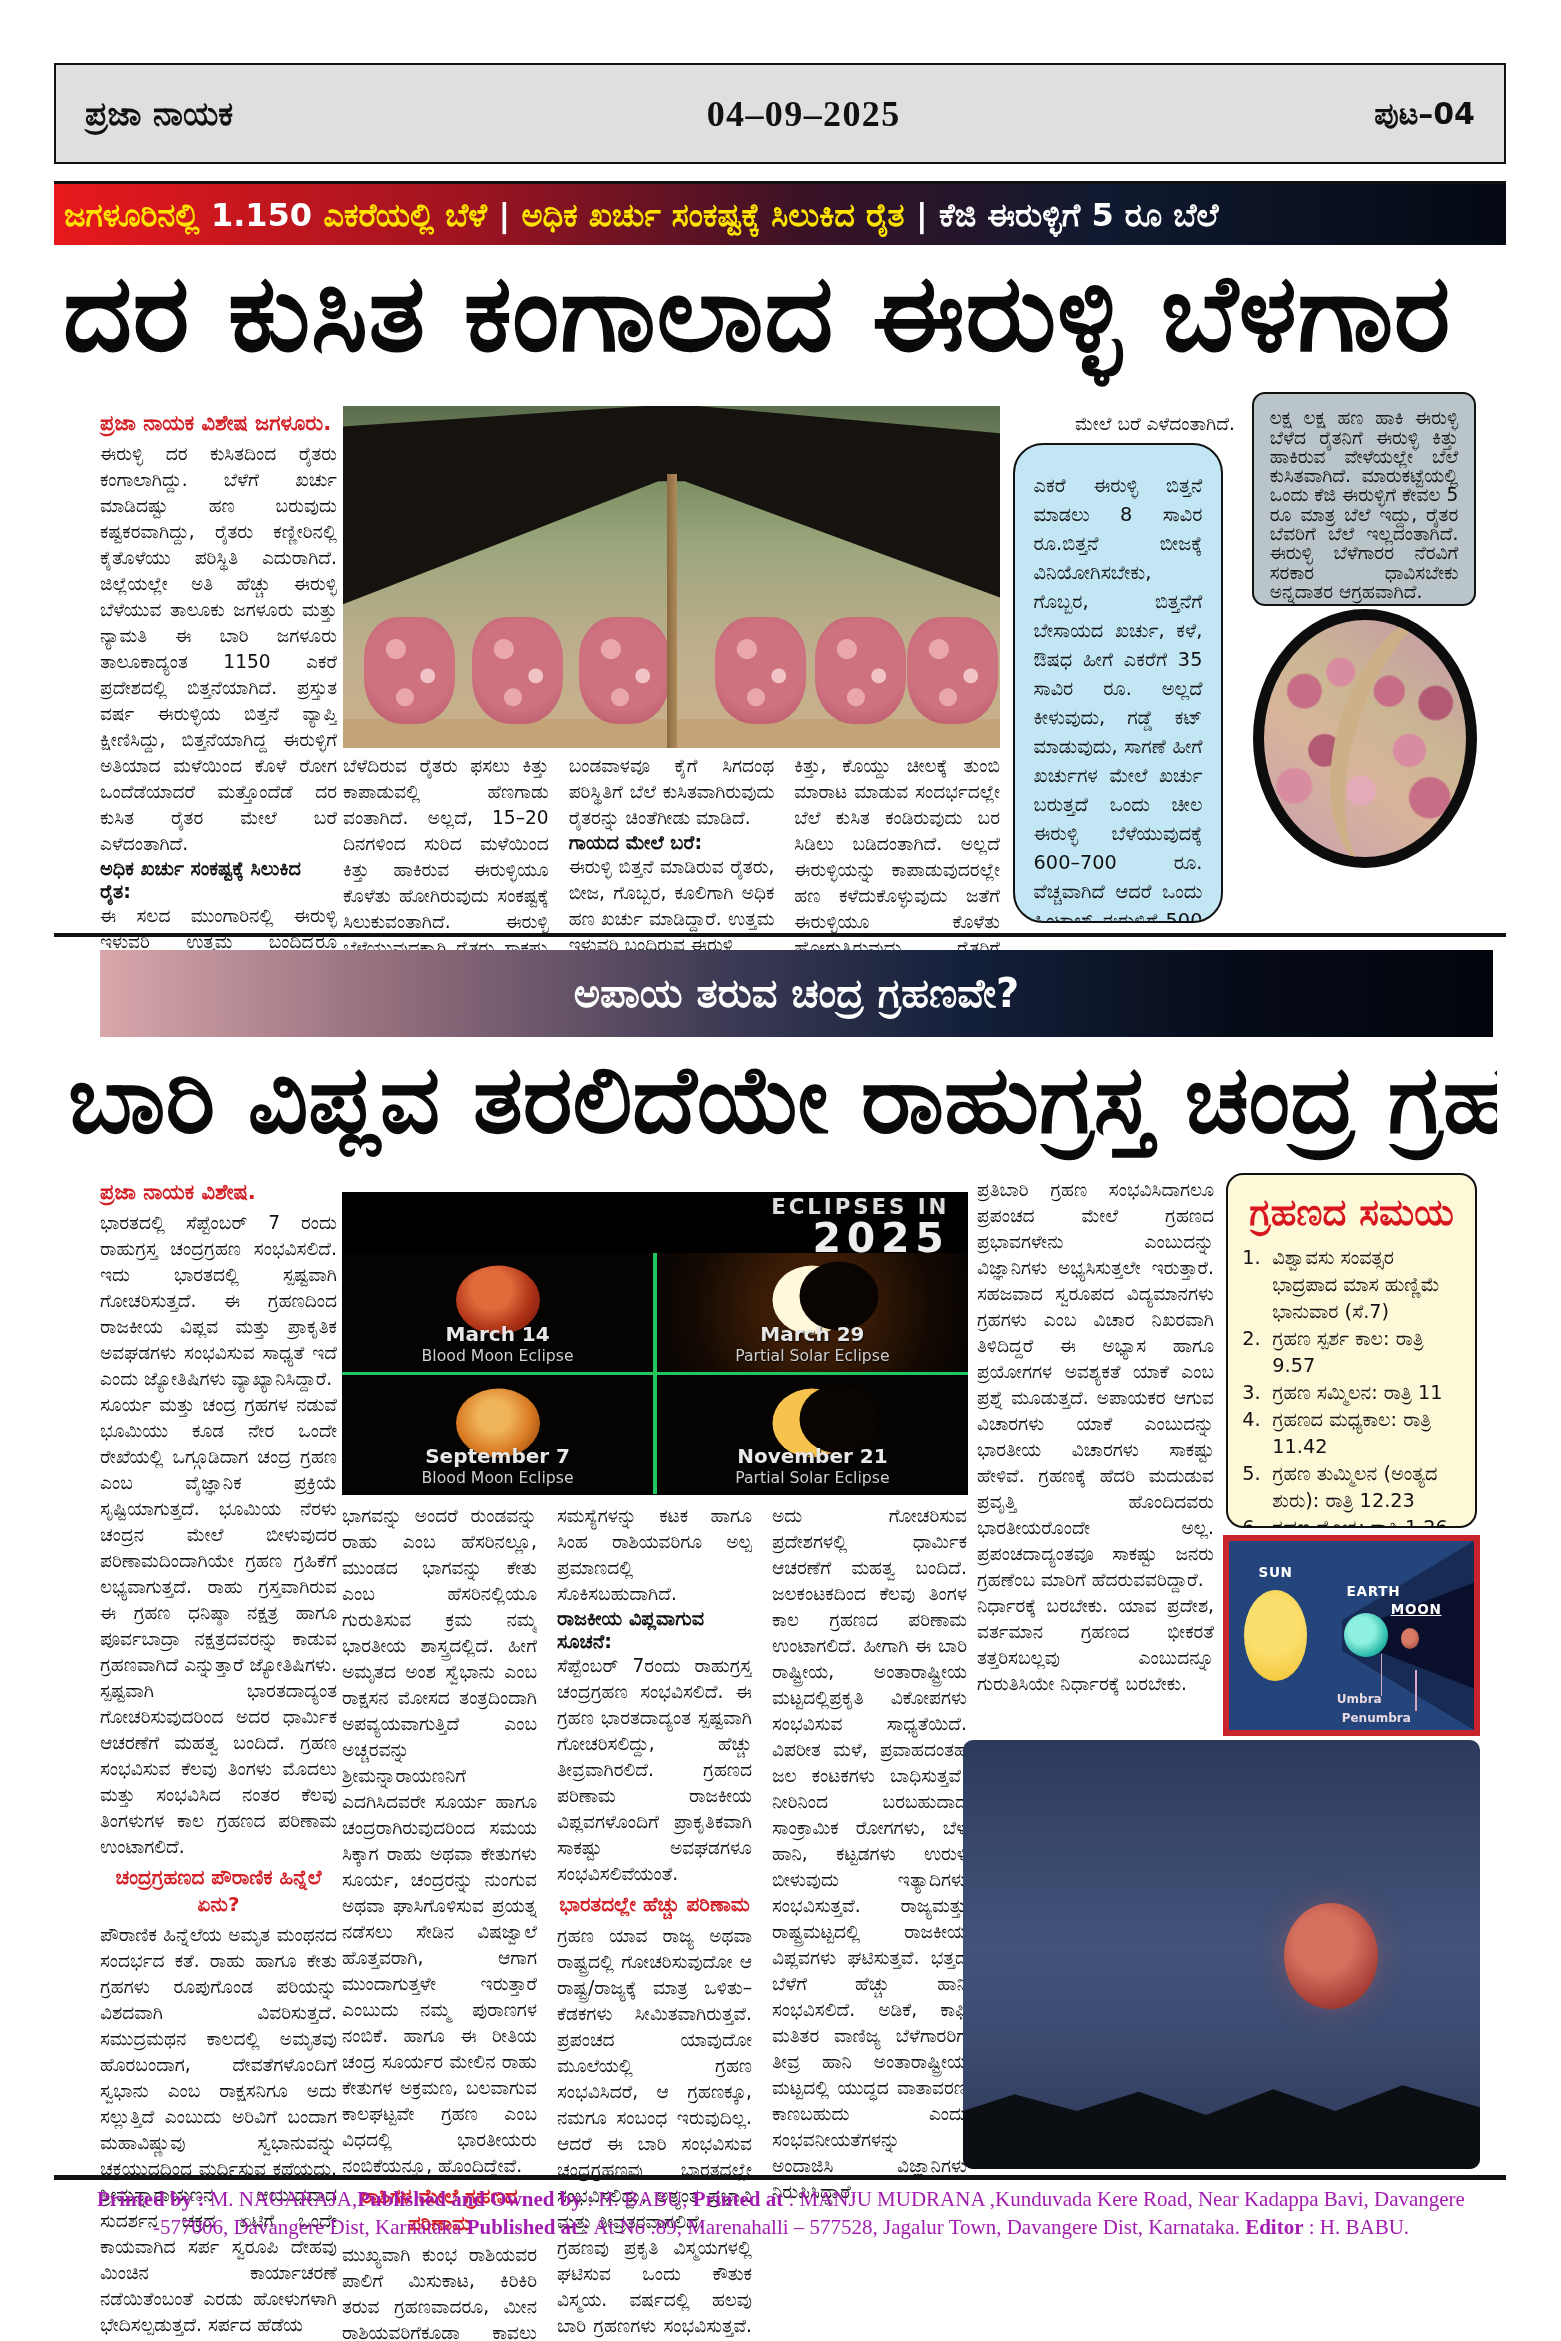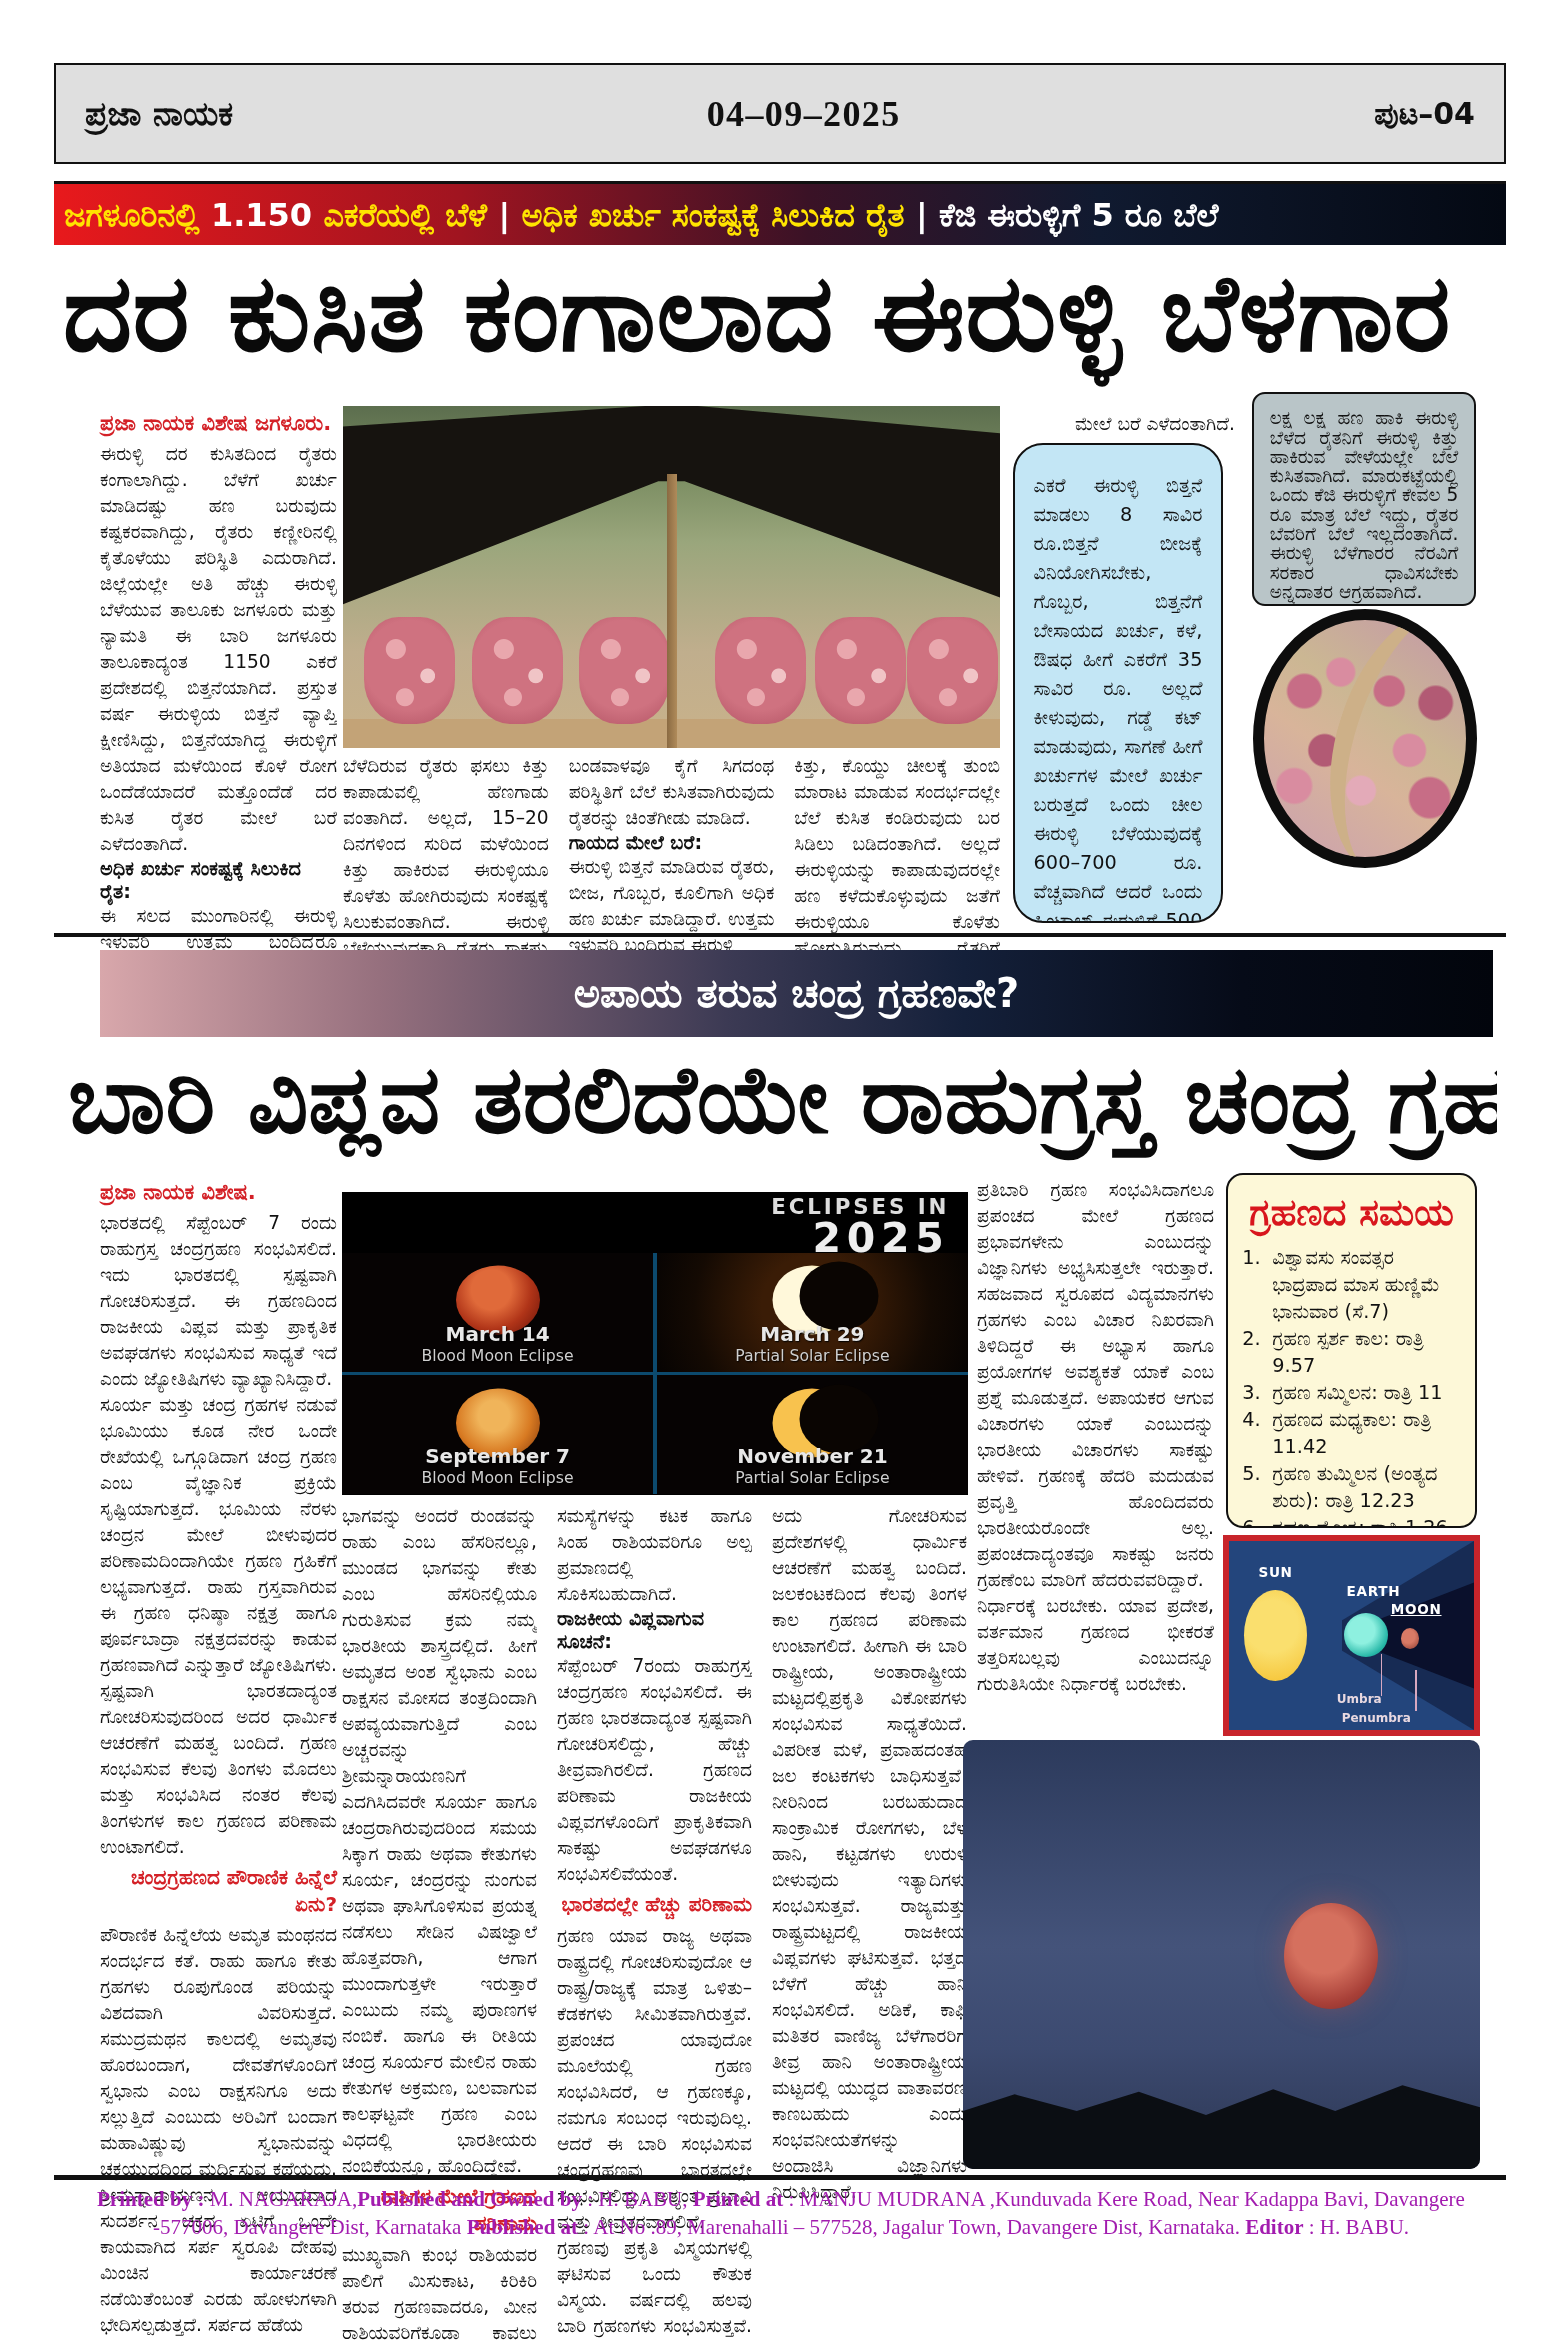--- a/index.html
+++ b/index.html
@@ -5,21 +5,21 @@
   * { margin:0; padding:0; box-sizing:border-box; }
   html,body { background:#888; }
   .page {
     position:relative; width:1561px; height:2342px; background:#fff;
     font-family:"DejaVu Sans", sans-serif; color:#111; overflow:hidden;
   }
   .abs { position:absolute; }
   .body-text { font-size:18.6px; line-height:26px; text-align:justify; white-space:pre-line; overflow:hidden; }
   .byline { font-size:21px; font-weight:bold; color:#d42127; margin-bottom:5.7px; }
   .subhead-inline { font-size:19.3px; font-weight:bold; }
-  .subhead-red { font-size:20px; font-weight:bold; color:#d42127; text-align:right; line-height:27px; margin:4.3px 0; }
+  .subhead-red { font-size:20px; font-weight:bold; color:#d42127; text-align:center; line-height:27px; margin:4.3px 0; }
 
   
   .masthead { left:54px; top:63px; width:1452px; height:101px; background:#dfdfdf;
     border:2.9px solid #111; display:flex; align-items:center; justify-content:space-between; padding:0 29px; }
   .mast-name { font-size:33px; font-weight:bold; }
   .mast-date { font-family:"Liberation Serif", serif; font-size:36px; font-weight:bold; letter-spacing:1.4px; }
   .mast-page { font-size:30px; font-weight:bold; }
 
   
   .strip { left:54px; top:181px; width:1452px; height:64px; border-top:3.6px solid #111;
@@ -79,21 +79,21 @@
     background:linear-gradient(90deg,#d8a7ab 0%,#96707e 20%,#3c3a54 45%,#14203a 62%,#060b18 82%,#02050c 100%);
     display:flex; align-items:center; justify-content:center; color:#fff; font-size:40px; font-weight:bold; }
 
   
   .a2-col1 { left:100px; top:1180px; width:237px; height:989px; }
   .poster { left:342px; top:1192px; width:626px; height:303px; background:#000; color:#eee; overflow:hidden; }
   .poster-head { height:61px; text-align:right; padding:4.3px 18.6px 0 0; line-height:1.0; }
   .poster-head .ti { font-size:21.4px; letter-spacing:2.9px; color:#ddd; font-weight:bold; }
   .poster-head .yr { font-size:41px; font-weight:900; letter-spacing:5.7px; color:#eee; }
   .poster-grid { display:grid; grid-template-columns:1fr 1fr; grid-template-rows:1fr 1fr; gap:3.6px;
-    background:#0c4a6e; height:241px; }
+    background:#22c55e; height:241px; }
   .panel { position:relative; overflow:hidden; text-align:center; }
   .p-dark { background:#060303; } .p-glow { background:radial-gradient(circle at 50% 45%, #3a1c06 0 30%, #140a03 70%, #060302 100%); }
   .moonball { position:absolute; left:50%; top:40%; transform:translate(-50%,-50%); border-radius:50%; }
   .mb-red { width:84px; height:69px; background:radial-gradient(circle at 42% 35%, #e06a3a 0 30%, #b03418 60%, #641007 100%); }
   .mb-orange { width:84px; height:69px; background:radial-gradient(circle at 45% 40%, #f0b45a 0 25%, #d87a22 60%, #7c3208 100%); }
   .crescent { width:79px; height:69px; background:radial-gradient(circle at 40% 50%, #fff8da 0 55%, #f5d87a 75%, #b98428 100%); }
   .crescent::after { content:""; position:absolute; left:34%; top:-6%; width:100%; height:100%;
     border-radius:50%; background:#0a0502; }
   .cr-orange { background:radial-gradient(circle at 40% 50%, #f8c24e 0 55%, #e8891d 80%, #8a3c06 100%); }
   .panel .cap { position:absolute; bottom:7.1px; width:100%; }

